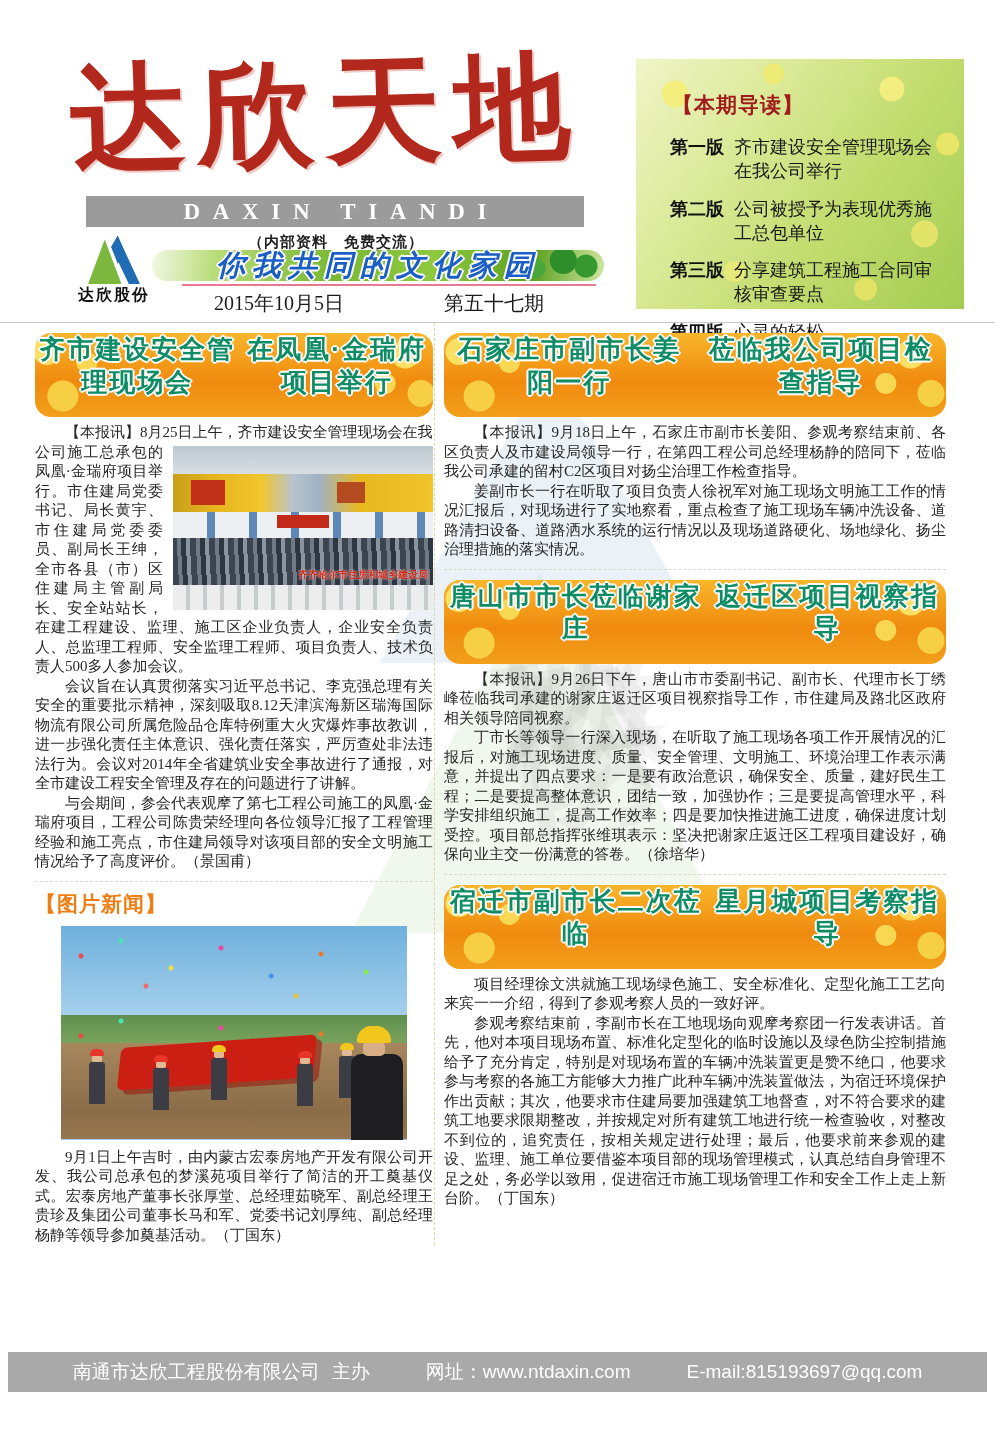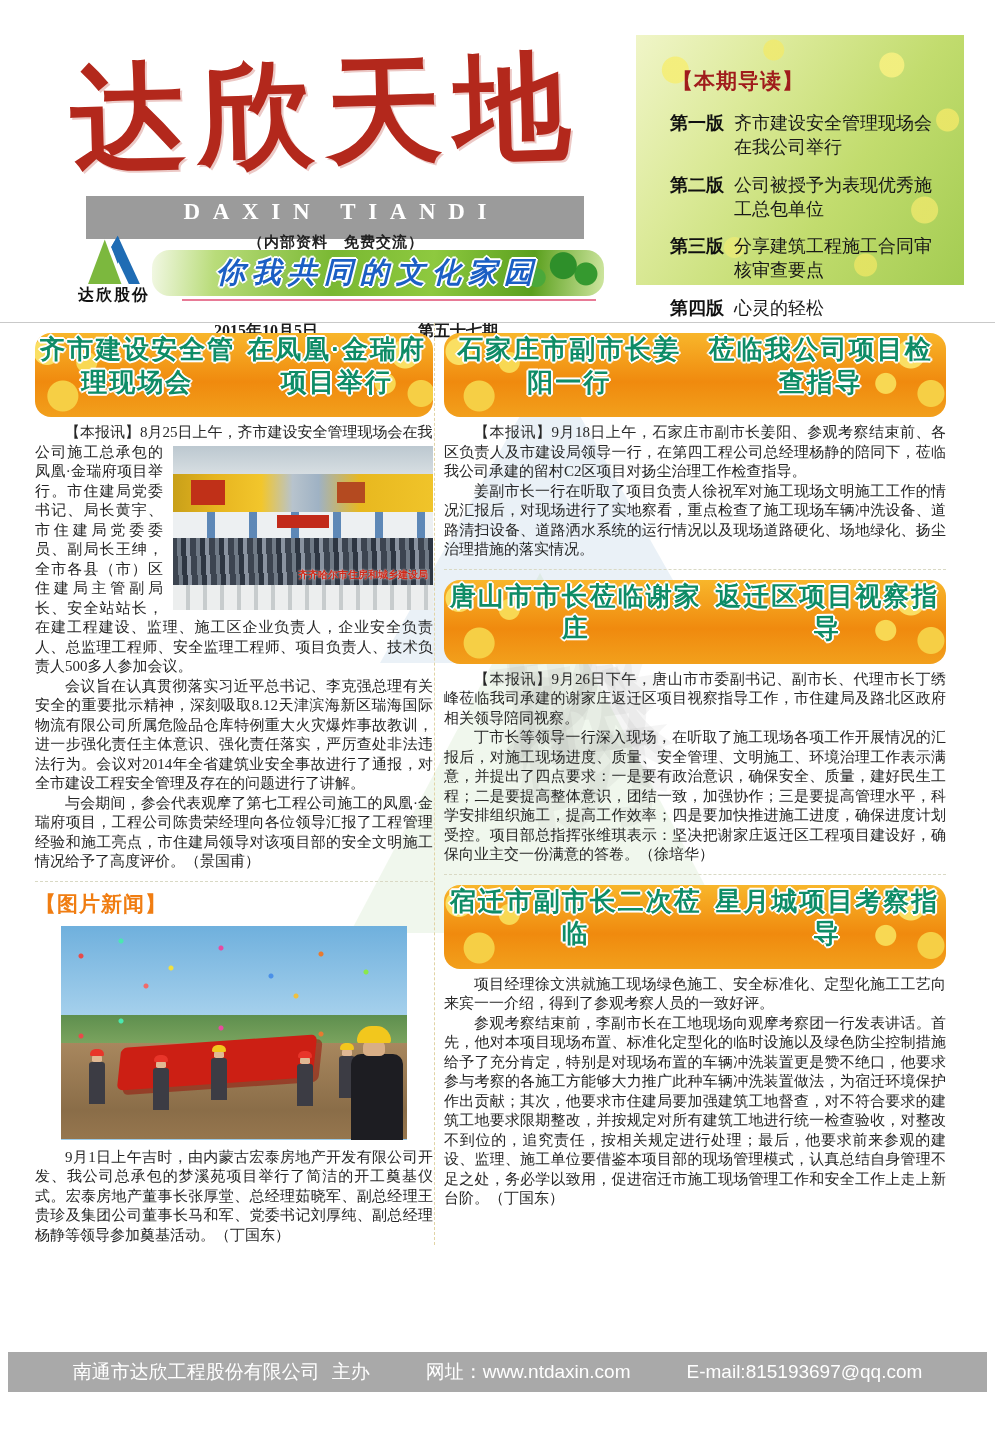--- a/index.html
+++ b/index.html
@@ -5,44 +5,44 @@
   * { box-sizing: border-box; margin: 0; padding: 0; }
   body { background:#e9e9e9; font-family:"Liberation Serif", serif; }
   .page { position:relative; width:995px; height:1437px; margin:0 auto; background:#fff; overflow:hidden; }
 
   
   .masthead { position:relative; height:322px; background:#fff; }
   .calli { position:absolute; left:70px; top:42px; width:540px; font-size:116px; line-height:1.2;
            font-weight:900; color:#b3281c; letter-spacing:12px; white-space:nowrap;
            font-family:"DejaVu Sans", sans-serif; transform:rotate(-1.5deg);
            text-shadow:2px 2px 0 rgba(179,40,28,.25); }
-  .rom-bar { position:absolute; left:86px; top:196px; width:498px; height:43px; background:#9b9b9b;
+  .rom-bar { position:absolute; left:86px; top:196px; width:498px; height:31px; background:#9b9b9b;
              color:#fff; font-weight:700; font-size:23px; line-height:31px; text-align:center;
              letter-spacing:.55em; text-indent:.55em; font-family:"Liberation Serif", serif; }
   .note { position:absolute; left:186px; top:233px; width:300px; text-align:center;
           font-size:15px; font-weight:700; color:#222; letter-spacing:1px; }
   .logo-wrap { position:absolute; left:76px; top:234px; width:76px; text-align:center; }
   .logo-icon { display:block; margin:0 auto; }
   .logo-label { font-size:16px; font-weight:700; color:#111; letter-spacing:2px; margin-top:1px; }
   .slogan-wrap { position:absolute; left:152px; top:250px; width:452px; }
-  .grass { position:relative; height:46px; border-radius:18px;
+  .grass { position:relative; height:31px; border-radius:18px;
            background:
              radial-gradient(circle at 91% 34%, #2e8f2a 13px, rgba(0,0,0,0) 14px),
              radial-gradient(circle at 96% 52%, #35992f 11px, rgba(0,0,0,0) 12px),
              radial-gradient(circle at 85% 60%, #4aa83a 9px, rgba(0,0,0,0) 10px),
              linear-gradient(95deg,#f2f8e4 0%,#b9dc7a 14%,#79b832 40%,#8ec93f 62%,#5ba01e 84%,#cfe6a0 100%); }
   .slogan-text { position:absolute; inset:0; display:flex; align-items:center; justify-content:center;
                  font-size:29px; font-weight:900; font-style:italic; color:#1b5fc4; letter-spacing:7px;
                  font-family:"DejaVu Sans", sans-serif;
                  text-shadow:-2px 0 #fff,2px 0 #fff,0 -2px #fff,0 2px #fff,-1px -1px #fff,1px -1px #fff,-1px 1px #fff,1px 1px #fff; }
   .pink-line { height:2px; background:#e87a96; margin:3px 8px 0 30px; }
-  .issue-row { display:flex; padding:4px 0 0 62px; gap:100px; font-size:16px; font-weight:700; color:#1b1b1b;margin-top:16px; }
-
-  
-  .digest { position:absolute; right:31px; top:35px; width:328px; height:250px; padding:26px 18px 0 34px;
+  .issue-row { display:flex; padding:4px 0 0 62px; gap:100px; font-size:20px; font-weight:400; color:#1b1b1b; }
+
+  
+  .digest { position:absolute; right:31px; top:59px; width:328px; height:250px; padding:26px 18px 0 34px;
             background:
               radial-gradient(circle at 12% 14%, rgba(244,238,122,.95) 0 13px, rgba(0,0,0,0) 14px),
               radial-gradient(circle at 42% 6%,  rgba(240,234,110,.85) 0 10px, rgba(0,0,0,0) 11px),
               radial-gradient(circle at 78% 12%, rgba(246,240,128,.9) 0 12px, rgba(0,0,0,0) 13px),
               radial-gradient(circle at 95% 34%, rgba(240,232,104,.85) 0 11px, rgba(0,0,0,0) 12px),
               radial-gradient(circle at 88% 70%, rgba(238,232,108,.8) 0 13px, rgba(0,0,0,0) 14px),
               radial-gradient(circle at 70% 92%, rgba(236,230,100,.8) 0 11px, rgba(0,0,0,0) 12px),
               radial-gradient(circle at 30% 85%, rgba(240,236,116,.7) 0 10px, rgba(0,0,0,0) 11px),
               linear-gradient(125deg,#f0f5c8 0%,#dcea9a 30%,#c2dc6e 62%,#a3cc52 100%); }
   .digest-title { color:#a01c1c; font-size:21px; font-weight:900; margin:6px 0 16px 2px; letter-spacing:1px; }

